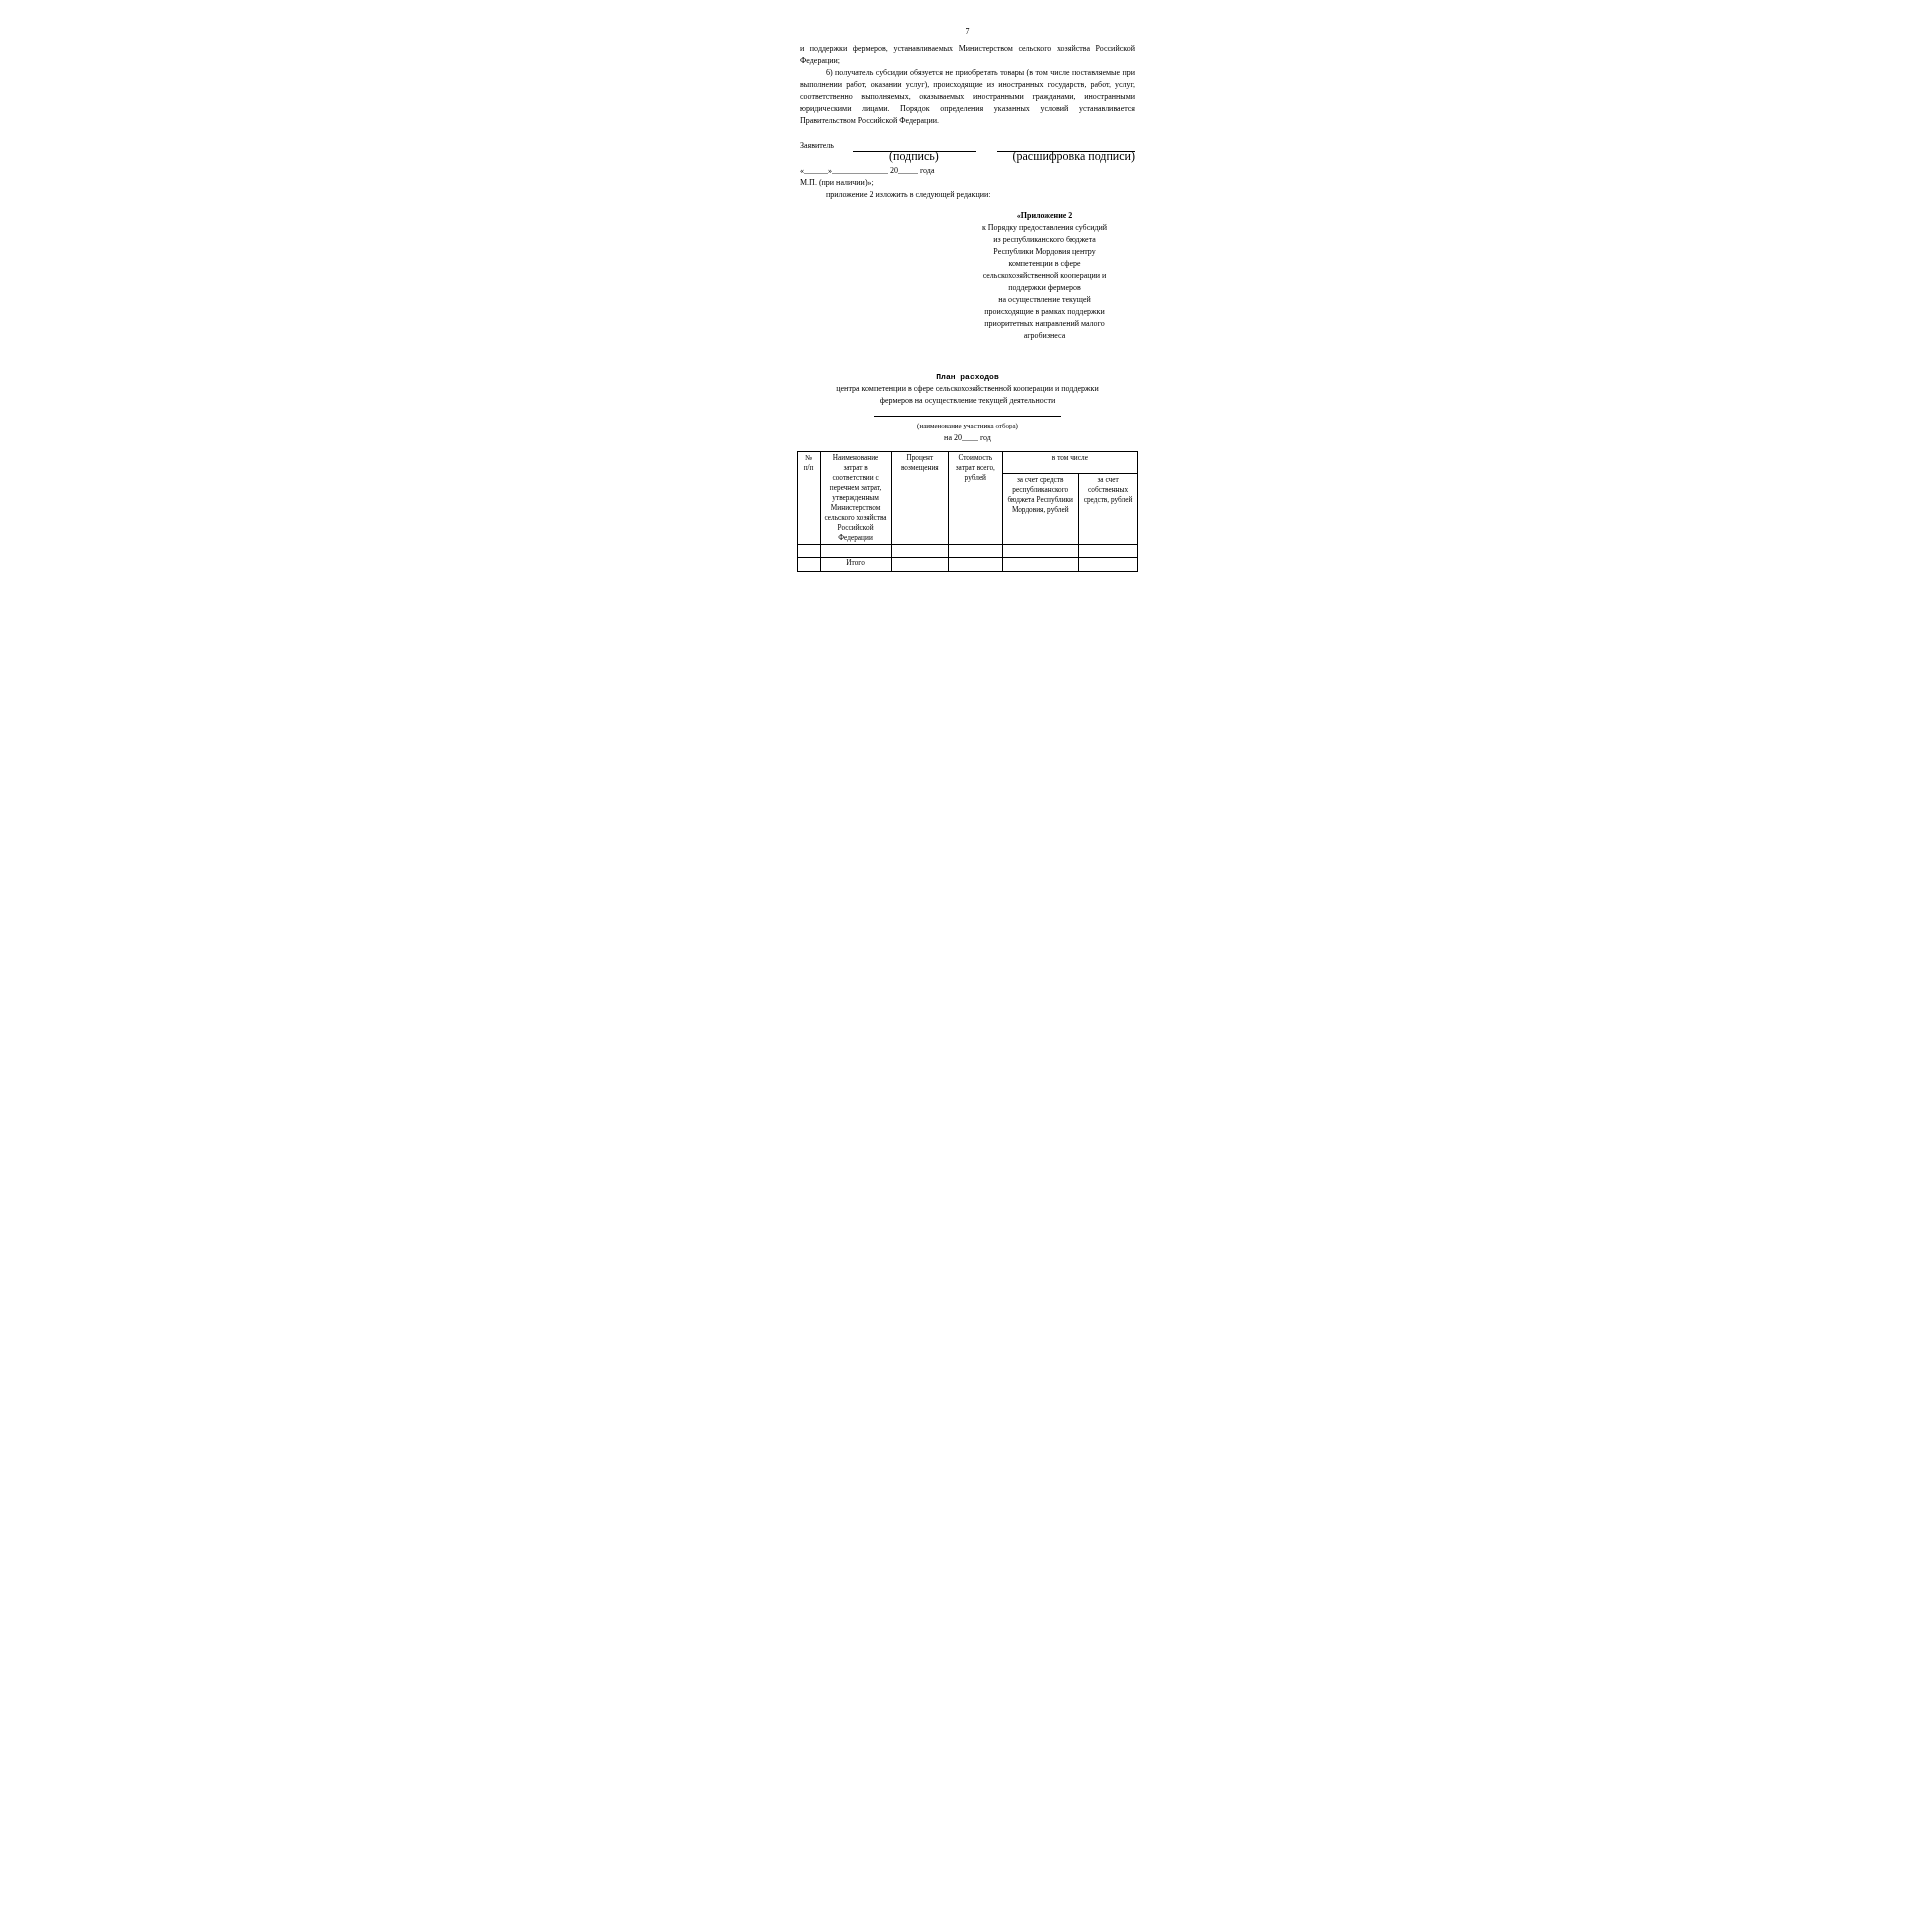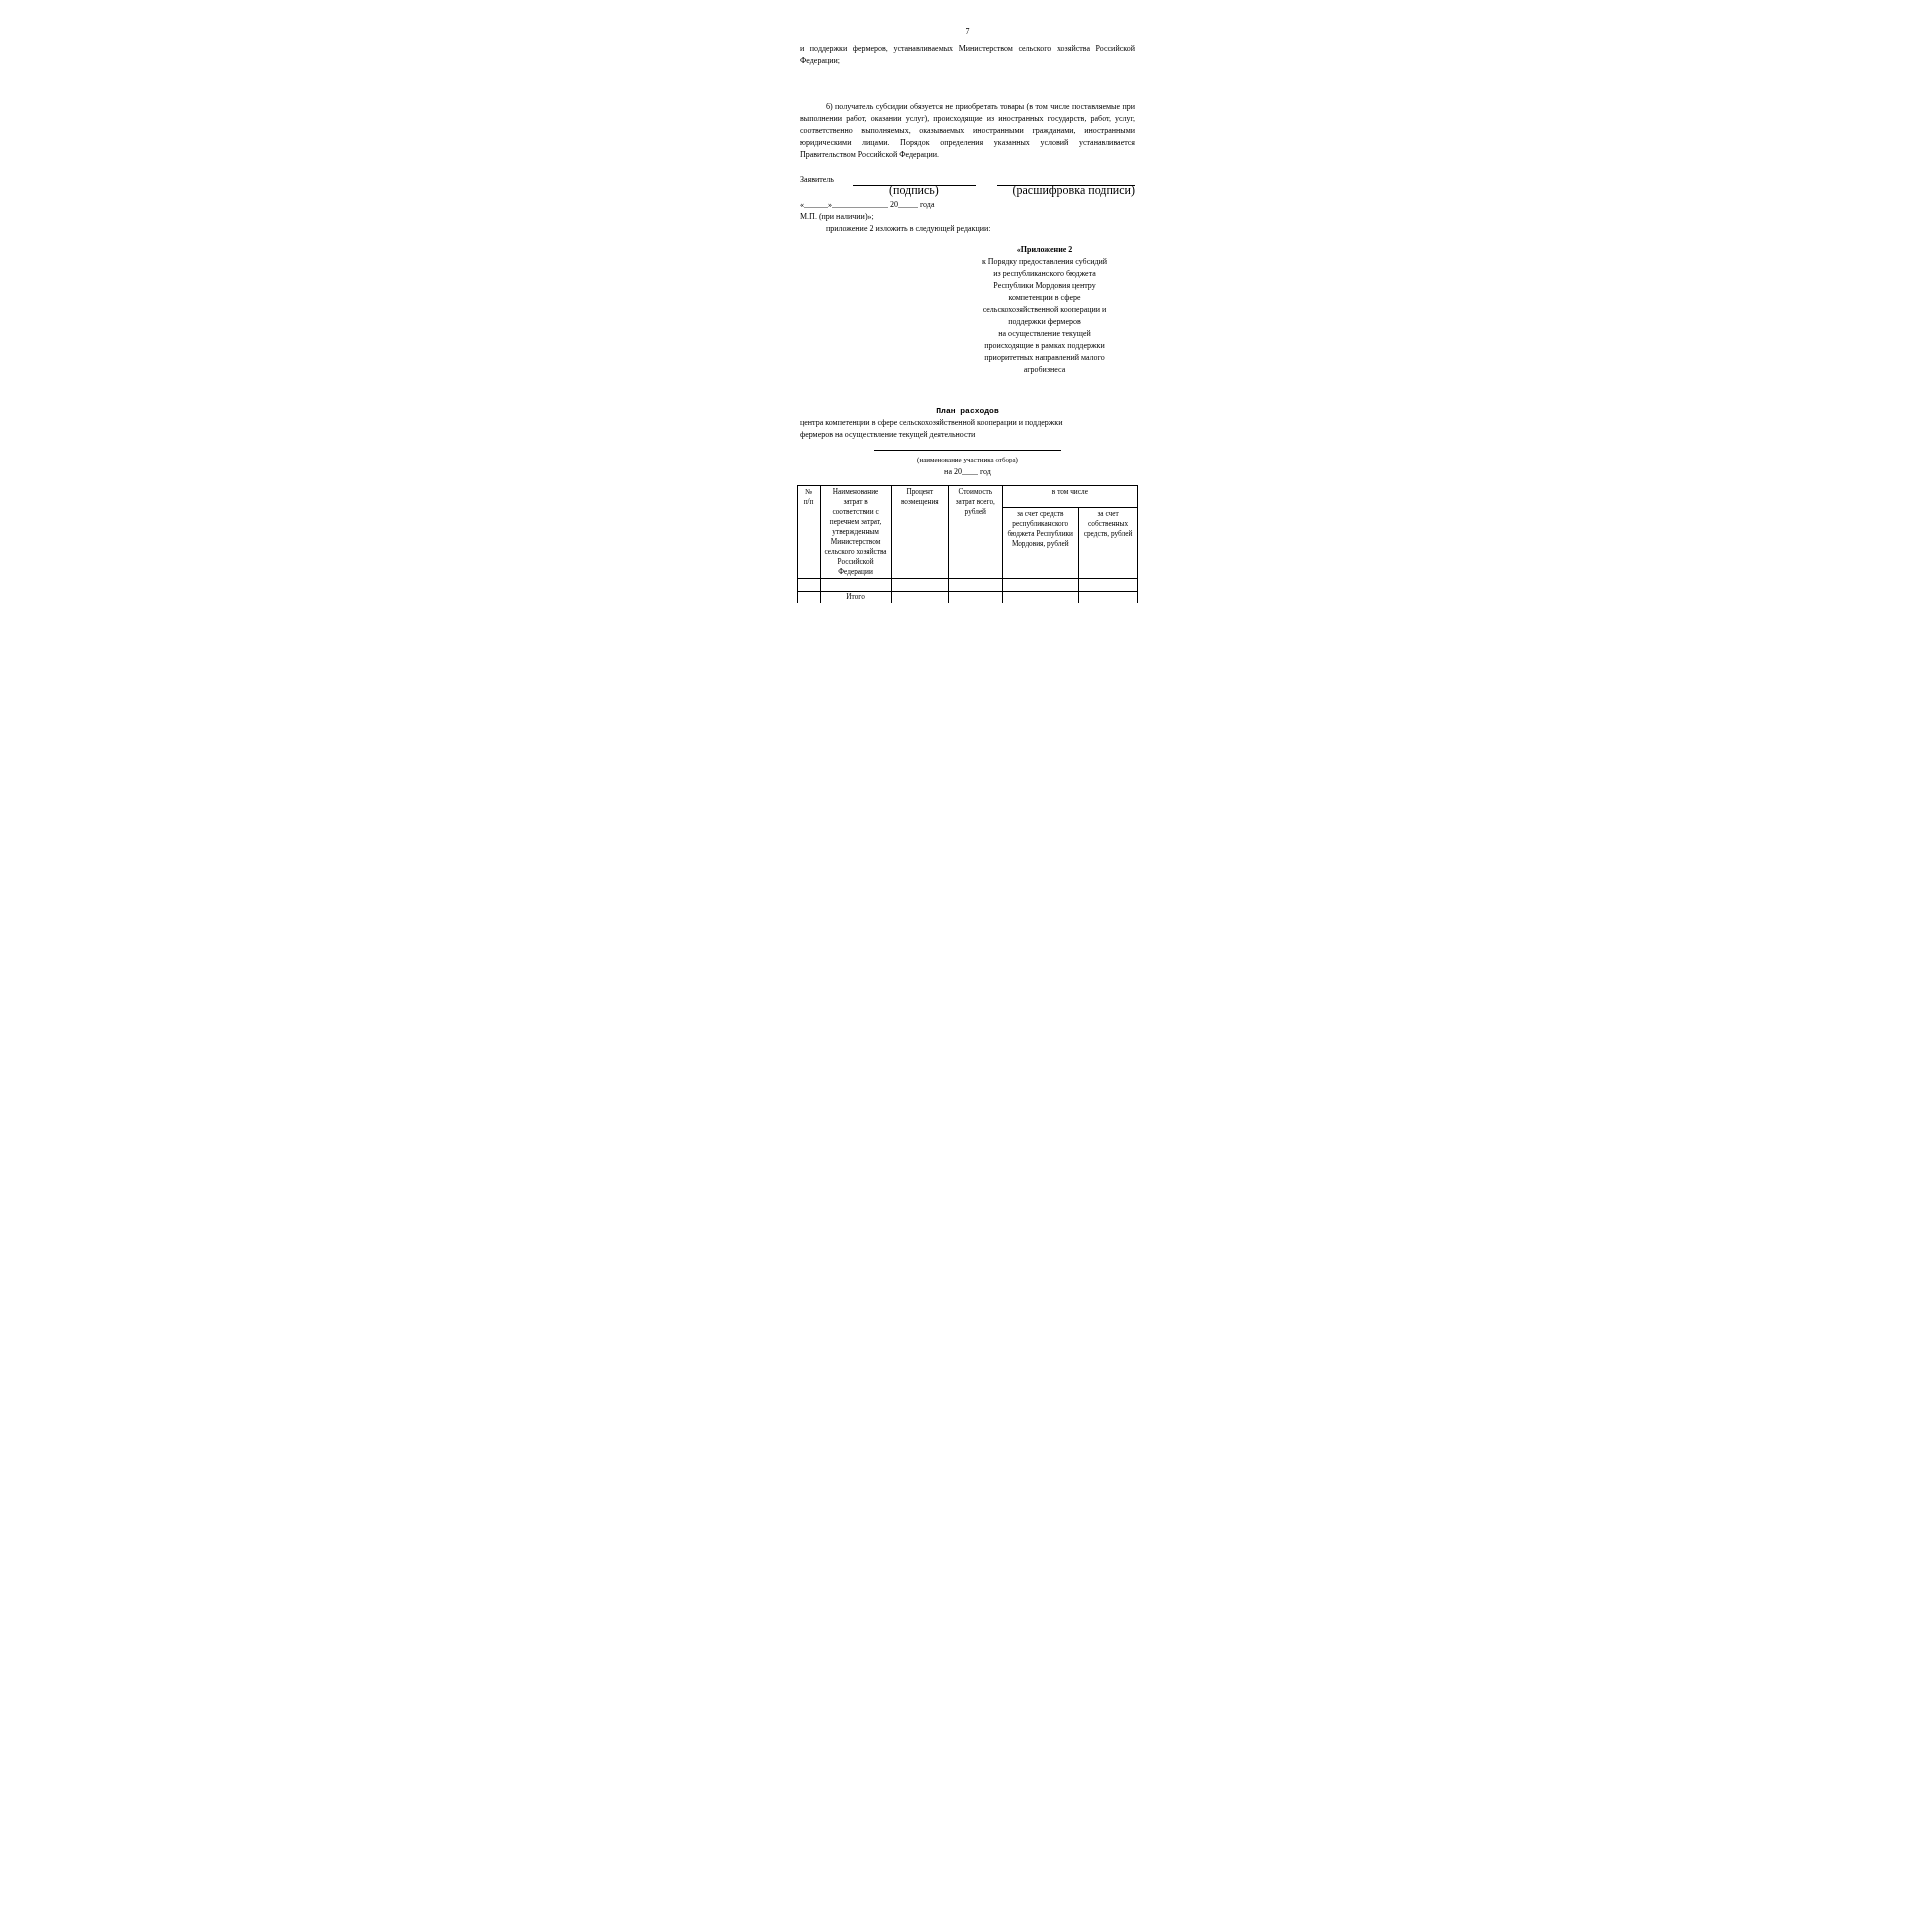--- a/index.html
+++ b/index.html
@@ -11,21 +11,21 @@
     margin: 0 auto;
     background: #ffffff;
     color: #000000;
     font-family: "Liberation Serif", "DejaVu Serif", serif;
     font-size: 8px;
     line-height: 12px;
     padding: 26px 30px 23px 59px;
   }
   .page-number { text-align: center; margin-bottom: 5.4px; }
   .para { text-align: justify; }
-  .para.indent { text-indent: 26px; margin-top: 34px; }
+  .para.indent { text-indent: 26px; }
 
   
   .sig-row { display: flex; align-items: flex-end; margin-top: 12.3px; }
   .sig-label { width: 39px; flex: 0 0 auto; }
   .uline { display: inline-block; border-bottom: 0.8px solid #000; height: 1.1em; }
   .sig-line-1 { width: 125px; margin-left: 13.5px; }
   .sig-line-2 { width: 140px; margin-left: 20.4px; }
   .sig-cap-row { display: flex; font-size: 12px; line-height: 9.2px; margin-top: 0.8px; }
   .sig-cap-1 { width: 125px; margin-left: 52px; text-align: center; }
   .sig-cap-2 { width: 140px; margin-left: 20.4px; text-align: right; }
@@ -36,21 +36,21 @@
   
   .appendix {
     width: 181px;
     margin: 9.2px 0 0 auto;
     text-align: center;
   }
   .appendix-title { font-weight: bold; }
 
   
   .plan-title { margin-top: 29px; text-align: center; font-weight: bold; font-family: Liberation Mono, monospace; }
-  .plan-subtitle { white-space: pre-line; }
+  .plan-subtitle { text-align: center; white-space: pre-line; }
   .participant { text-align: center; margin-top: 2.3px; }
   .participant-line { width: 187px; border-bottom: 0.8px solid #000; height: 0.9em; }
   .participant-caption { text-align: center; font-size: 7px; line-height: 10px; }
   .year-line { text-align: center; margin-top: 0.8px; }
 
   
   table.plan-table {
     width: 102%;
     margin-left: -3.5px;
     margin-top: 7px;

